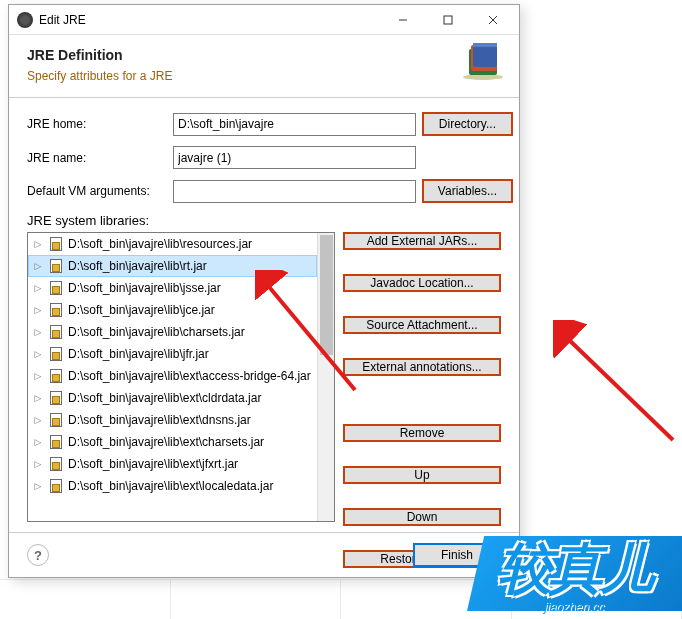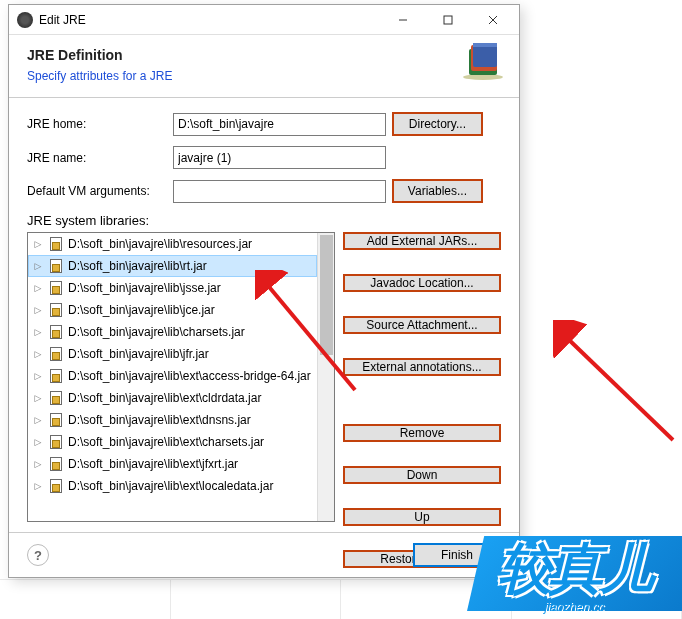--- a/index.html
+++ b/index.html
@@ -45,26 +45,26 @@
     display: flex; align-items: center; justify-content: center;
     font-size: 12px; color: #333;
   }
   .header-band {
     padding: 12px 18px 14px 18px;
     border-bottom: 1px solid #ccc;
     position: relative;
     background: #fff;
   }
   .header-band .hdr-title { font-weight: bold; font-size: 14px; color: #222; }
-  .header-band .hdr-sub { font-size: 12px; color: #1d4ed8; margin-top: 6px; }
+  .header-band .hdr-sub { font-size: 12px; color: #a16207; margin-top: 6px; }
   .header-icon {
     position: absolute; right: 12px; top: 8px; width: 48px; height: 38px;
   }
   .form-area {
-    padding: 14px 36px 4px 18px;
+    padding: 14px 6px 4px 18px;
     display: grid;
     grid-template-columns: 140px 1fr auto;
     row-gap: 10px;
     column-gap: 6px;
     align-items: center;
   }
   .form-area label { font-size: 12px; }
   .form-area input[type=text] {
     height: 23px;
     padding: 2px 4px;
@@ -324,22 +324,22 @@
         <div class="thumb"></div>
       </div>
     </div>
     <div class="side-btns">
       <button class="btn">Add External JARs...</button>
       <button class="btn">Javadoc Location...</button>
       <button class="btn">Source Attachment...</button>
       <button class="btn">External annotations...</button>
       <div class="gap"></div>
       <button class="btn">Remove</button>
+      <button class="btn">Up</button>
       <button class="btn">Down</button>
-      <button class="btn">Up</button>
       <button class="btn">Restore Default</button>
     </div>
   </div>
 
   <div class="footer">
     <div class="help-icon">?</div>
     <div class="spacer"></div>
     <button class="btn primary">Finish</button>
   </div>
 

